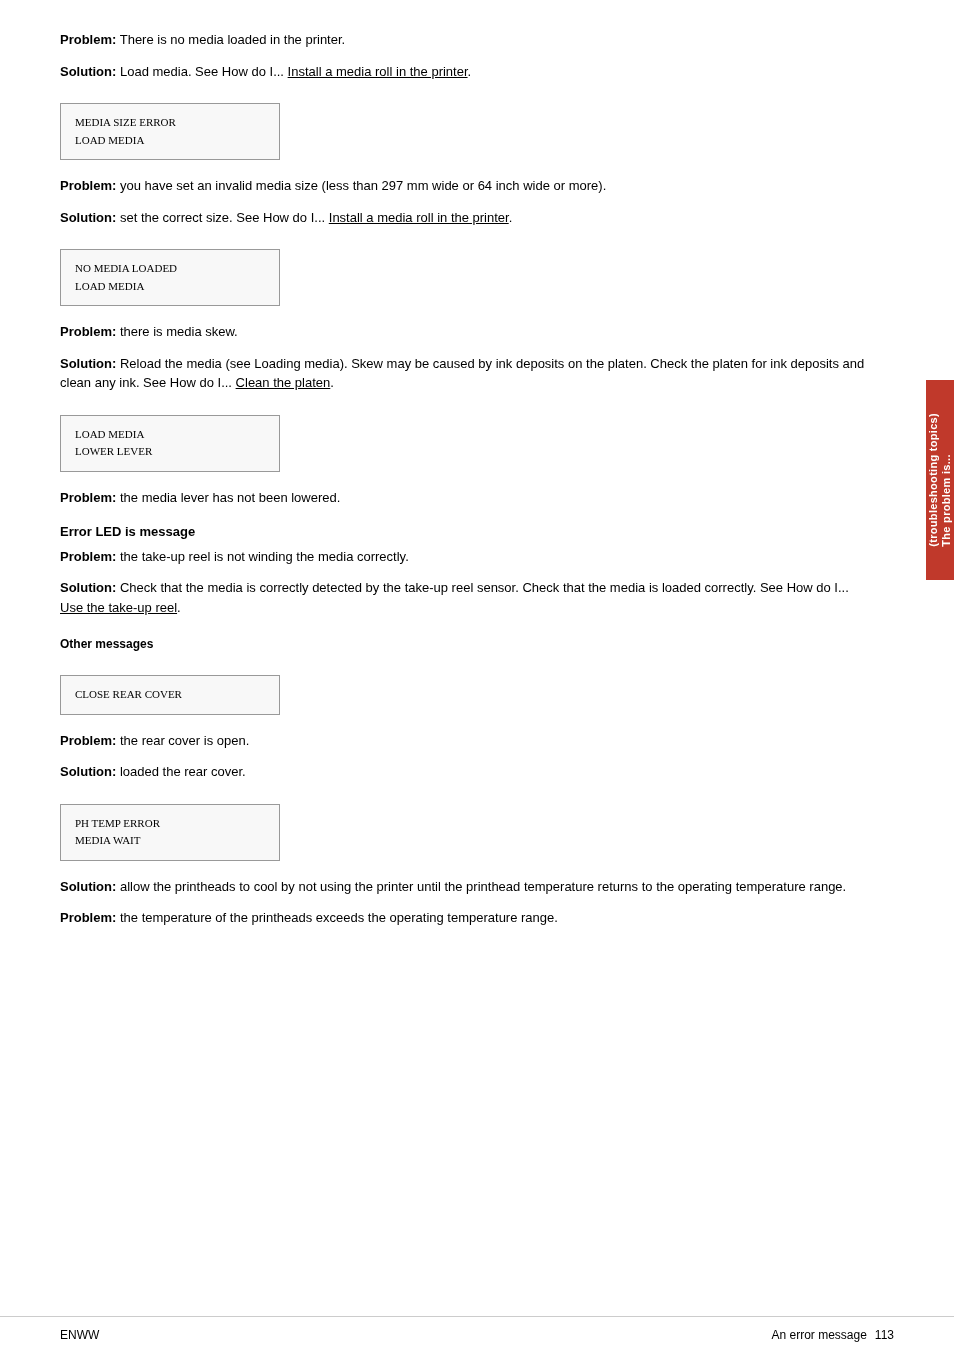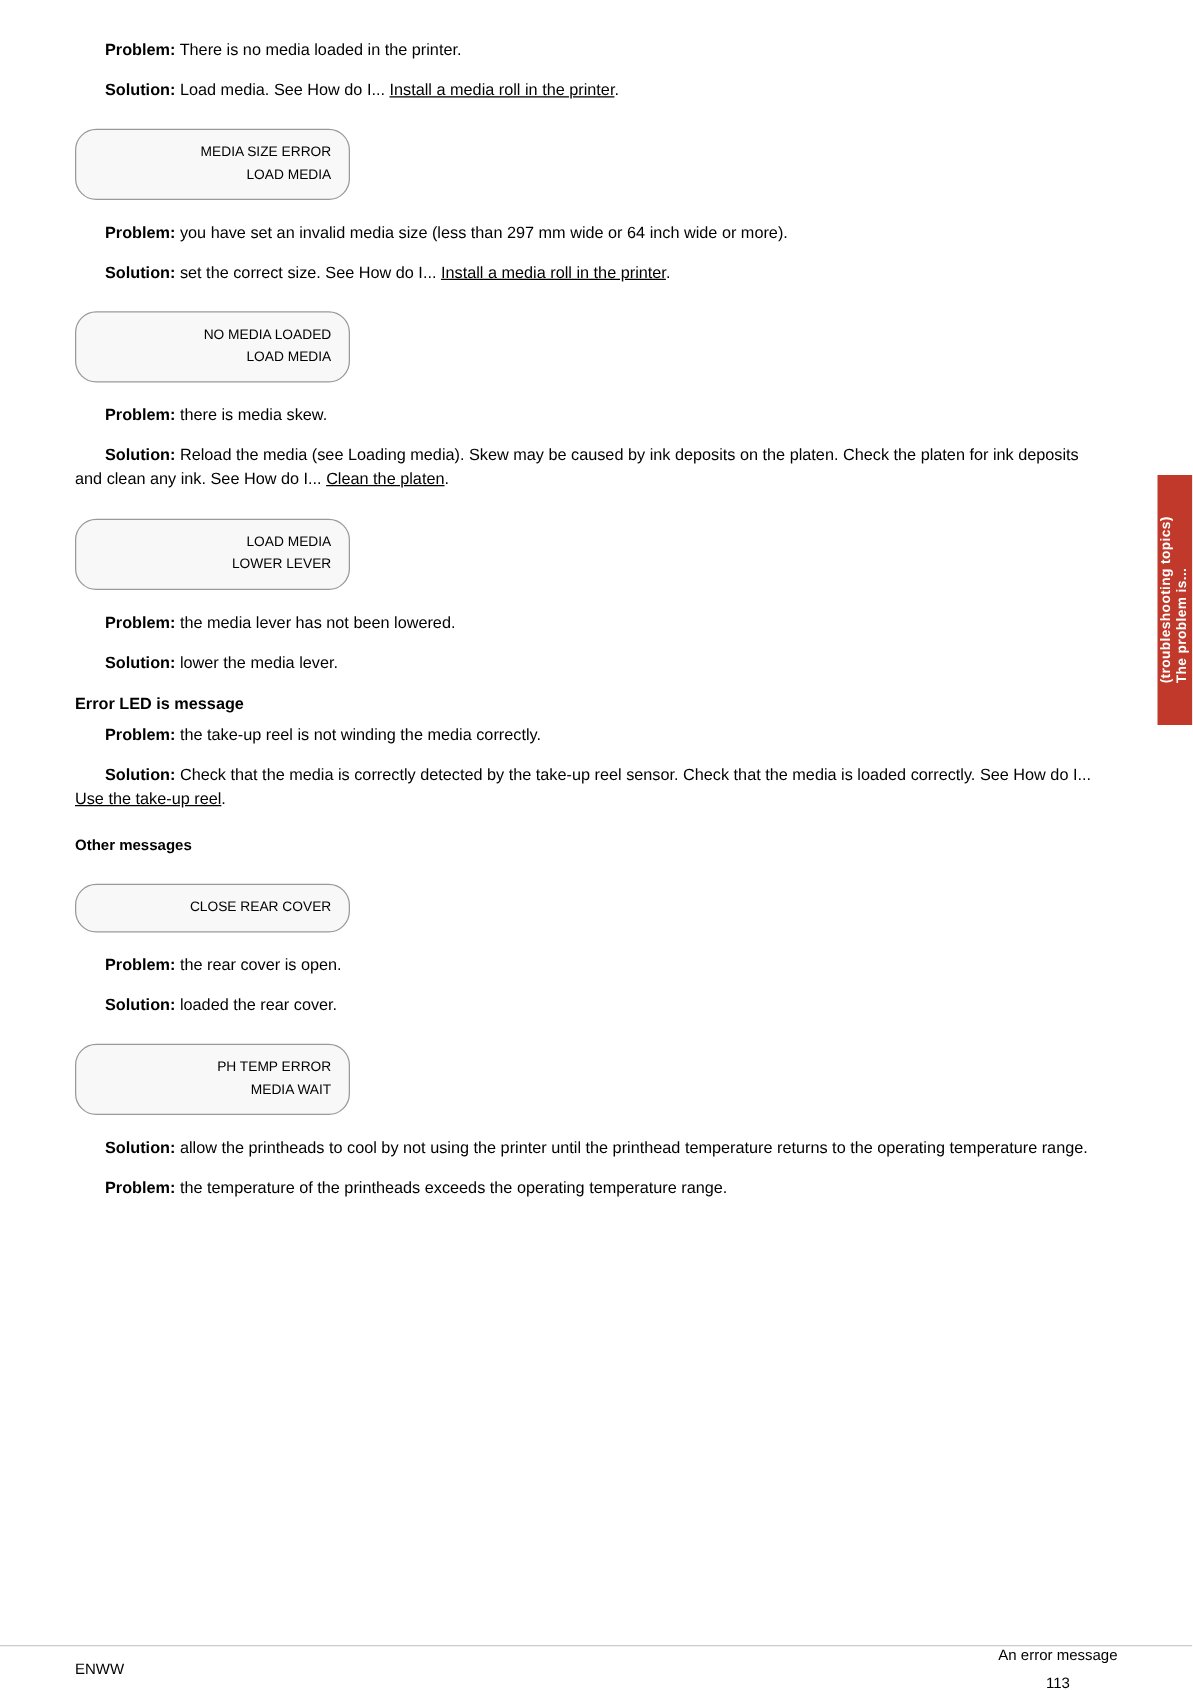--- a/index.html
+++ b/index.html
@@ -29,39 +29,37 @@
       padding-bottom: 60px;
     }
 
     .paragraph {
       margin-bottom: 12px;
       line-height: 1.5;
     }
 
     .bold-label {
       font-weight: bold;
-      margin-left: 24px;
     }
 
     .underline-link {
       text-decoration: underline;
     }
 
     .display-box {
       border: 1px solid #999;
-      border-radius: 17px;
+      border-radius: 0;
       padding: 10px 14px;
       display: inline-block;
       min-width: 220px;
       background: #f8f8f8;
       margin: 10px 0 16px 0;
       font-size: 11px;
-      font-family: Liberation Sans, sans-serif;
+      font-family: Liberation Serif, serif;
       line-height: 1.6;
-      text-align: right;
     }
 
     .section-heading {
       font-weight: bold;
       margin-bottom: 8px;
       margin-top: 4px;
     }
 
     .other-messages-heading {
       font-size: 12px;
@@ -83,21 +81,20 @@
       align-items: center;
       justify-content: space-between;
       padding: 0 60px 0 60px;
       font-size: 12px;
     }
 
     .footer-right {
       display: flex;
       align-items: center;
       gap: 8px;
-      flex-direction: column;
     }
 
     .sidebar-tab-wrapper {
       position: absolute;
       right: 0;
       top: 380px;
       width: 28px;
       height: 200px;
       background: #c0392b;
       display: flex;
@@ -156,23 +153,20 @@
     </div>
     <div class="display-box">
       <div>LOAD MEDIA</div>
       <div>LOWER LEVER</div>
     </div>
 
     
     <div class="paragraph">
       <span class="bold-label">Problem:</span><span> the media lever has not been lowered.</span>
     </div>
-    <div class="paragraph">
-      <span class="bold-label">Solution:</span><span> lower the media lever.</span>
-    </div>
 
     
     <div class="section-heading" style="margin-top:16px;">Error LED is message</div>
     <div class="paragraph">
       <span class="bold-label">Problem:</span><span> the take-up reel is not winding the media correctly.</span>
     </div>
     <div class="paragraph">
       <span class="bold-label">Solution:</span><span> Check that the media is correctly detected by the take-up reel sensor. Check that the media is loaded correctly. See How do I... </span><span class="underline-link">Use the take-up reel</span><span>.</span>
     </div>
 

